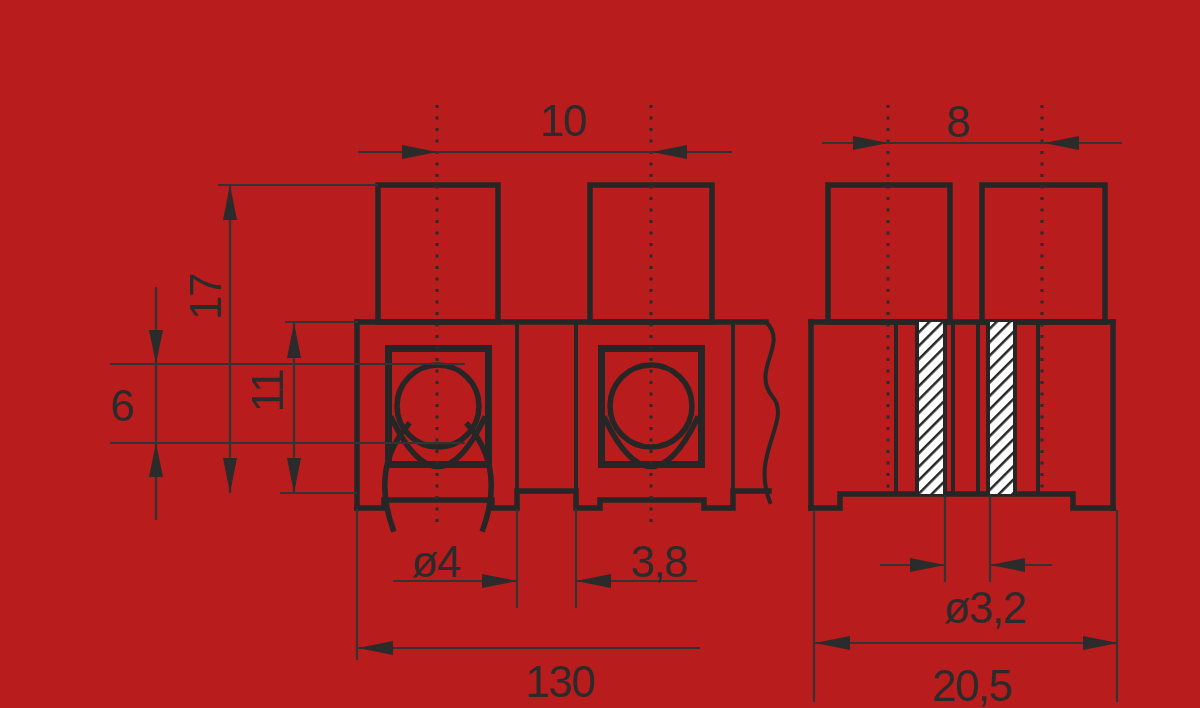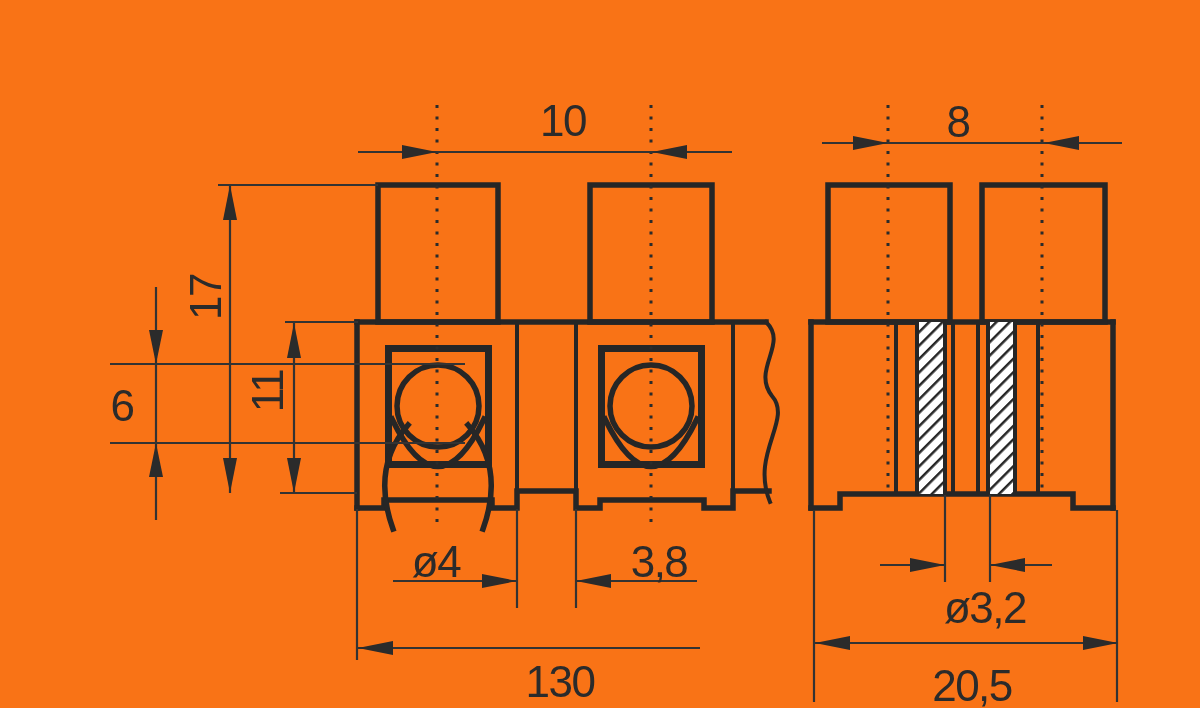--- a/index.html
+++ b/index.html
@@ -1,16 +1,16 @@
 <!DOCTYPE html>
 <html><head>
 <meta charset="utf-8">
 <style>
   html,body{margin:0;padding:0;background:#ffffff;}
-  .canvas{position:relative;width:1200px;height:708px;background:#f97316;overflow:hidden;}
+  .canvas{position:relative;width:1200px;height:708px;background:#b91c1c;overflow:hidden;}
   svg{display:block;}
   text{font-family:"Liberation Sans", sans-serif;font-size:44px;letter-spacing:-1.5px;fill:#2b2b2b;}
   .thick{stroke:#262626;stroke-width:5.5;fill:none;stroke-linecap:square;stroke-linejoin:miter;}
   .med{stroke:#262626;stroke-width:4;fill:none;stroke-linecap:square;}
   .sq{stroke:#262626;stroke-width:7;fill:none;}
   .thin{stroke:#333333;stroke-width:2.2;fill:none;stroke-linecap:butt;}
   .arrow{fill:#2b2b2b;stroke:none;}
   .cl{stroke:#2b2b2b;stroke-width:3;fill:none;stroke-dasharray:3 8.5;stroke-linecap:butt;}
 </style>
 </head>

